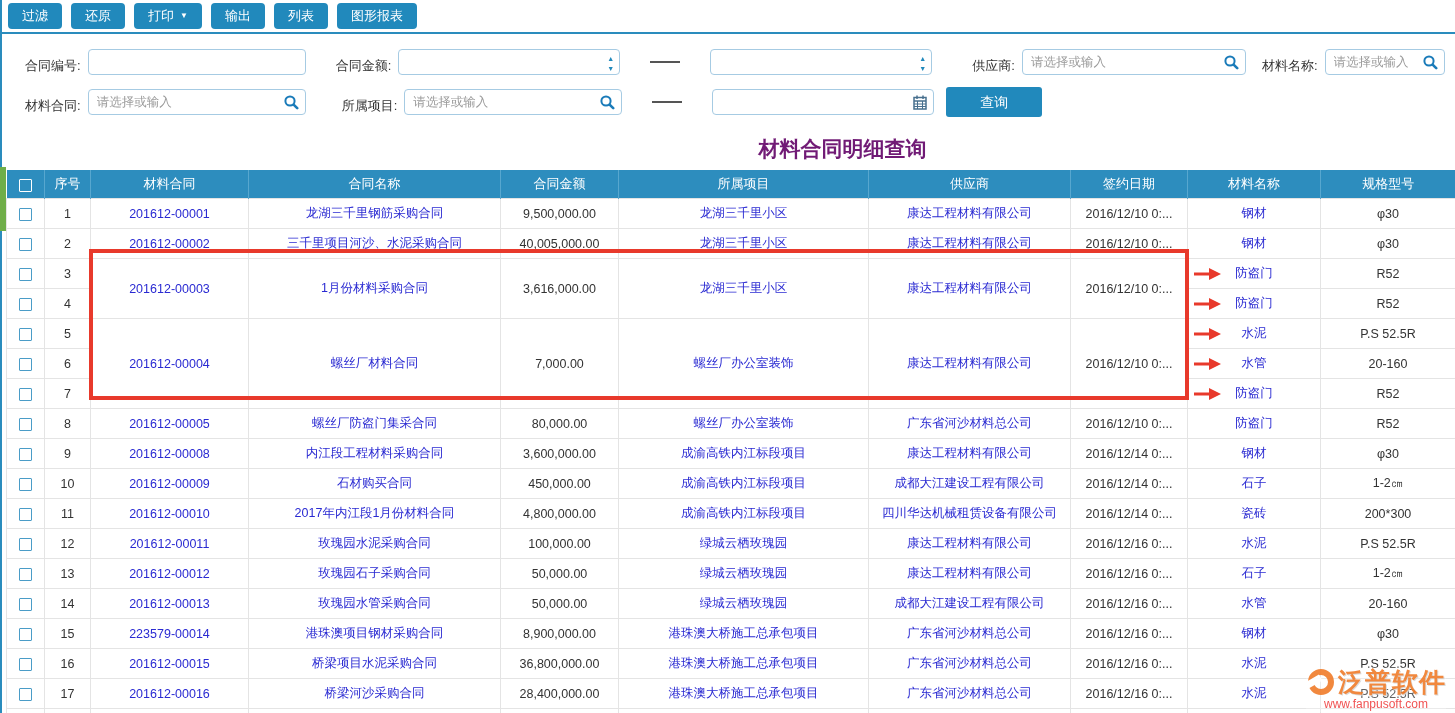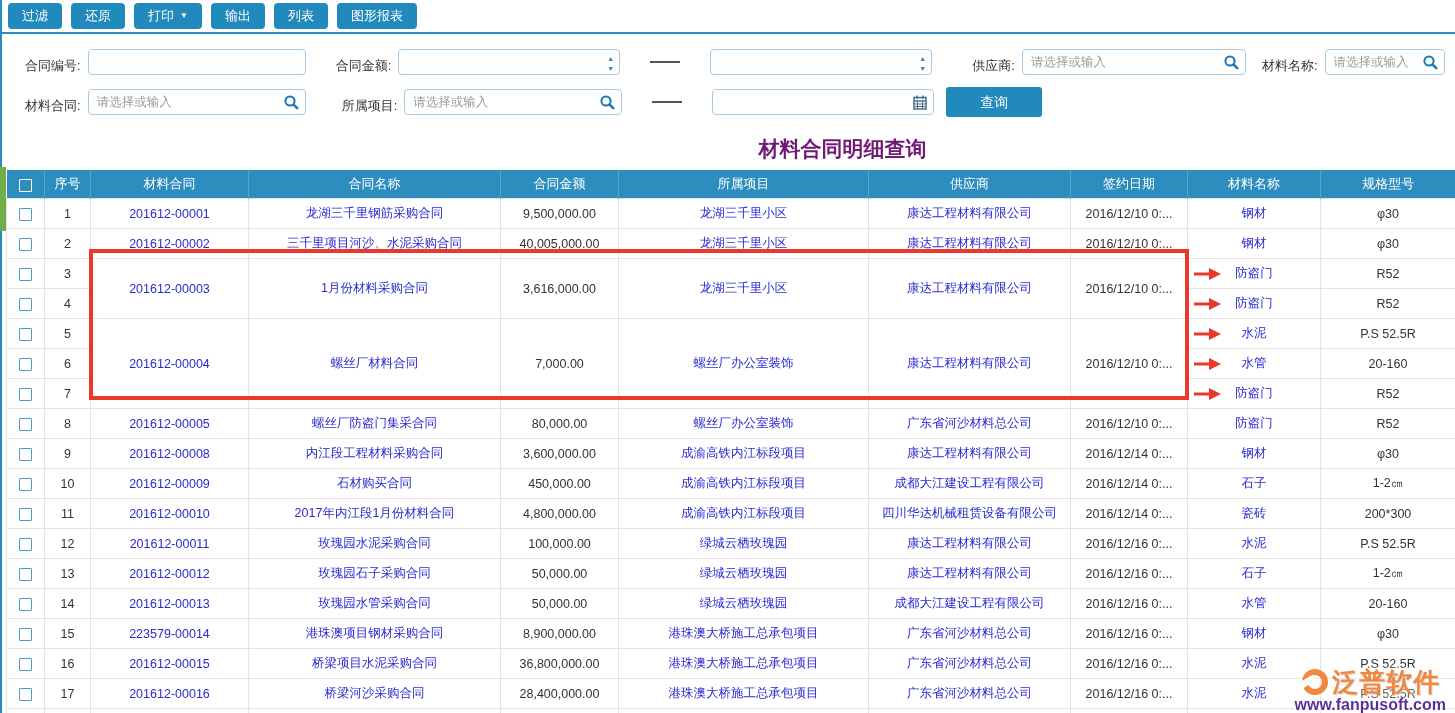--- a/index.html
+++ b/index.html
@@ -45,21 +45,21 @@
   .total-row td{height:25px;font-size:13px;}
   .arrow{position:absolute;left:5px;top:50%;transform:translateY(-50%);width:29px;height:14px;display:block;}
 
   
   .hl-box{position:absolute;left:89px;top:249px;width:1100px;height:151px;border:4px solid #e8392b;box-sizing:border-box;pointer-events:none;z-index:5;}
 
   
   .watermark{position:absolute;right:9px;bottom:1px;z-index:7;opacity:0.92;text-align:center;background:rgba(255,255,255,0.25);}
   .wm-top{display:flex;align-items:center;gap:2px;justify-content:center;}
   .wm-brand{font-size:26px;font-weight:bold;color:#f07e2e;letter-spacing:1px;text-shadow:1px 1px 0 #d8d8d8;line-height:28px;}
-  .wm-site{font-size:16px;color:#4c1d95;font-weight:bold;line-height:15px;}
+  .wm-site{font-size:12px;color:#ef4444;font-weight:normal;line-height:15px;}
 </style>
 </head>
 <body>
 
 <div class="left-line"></div>
 
 <div class="toolbar" id="toolbar">
     <div class="tbtn">
       <span>过滤</span>
     </div>

